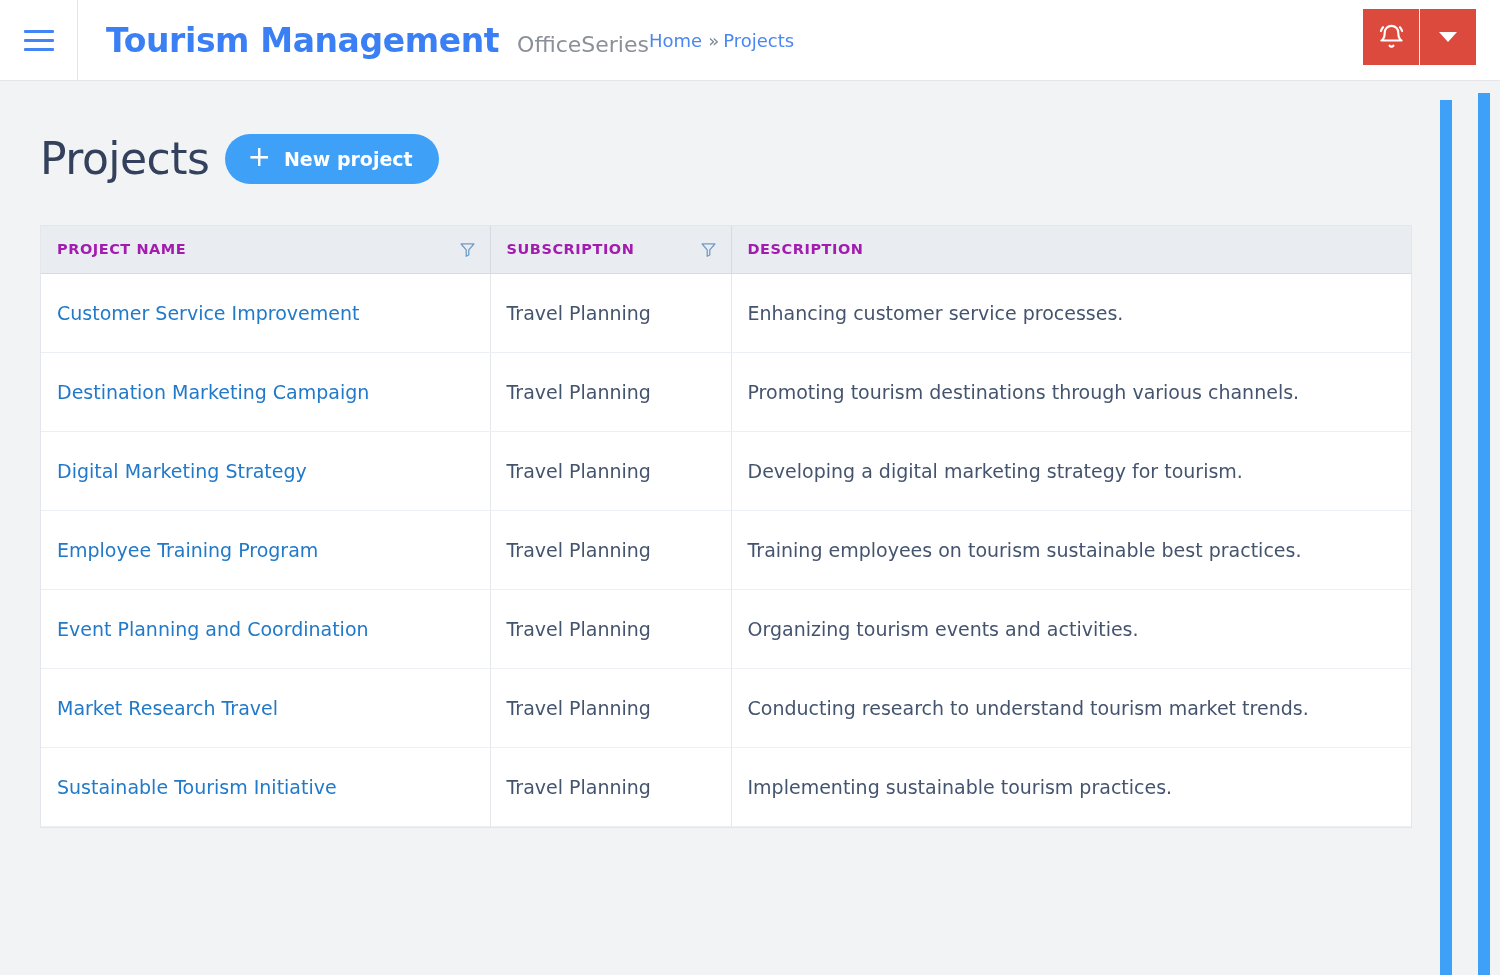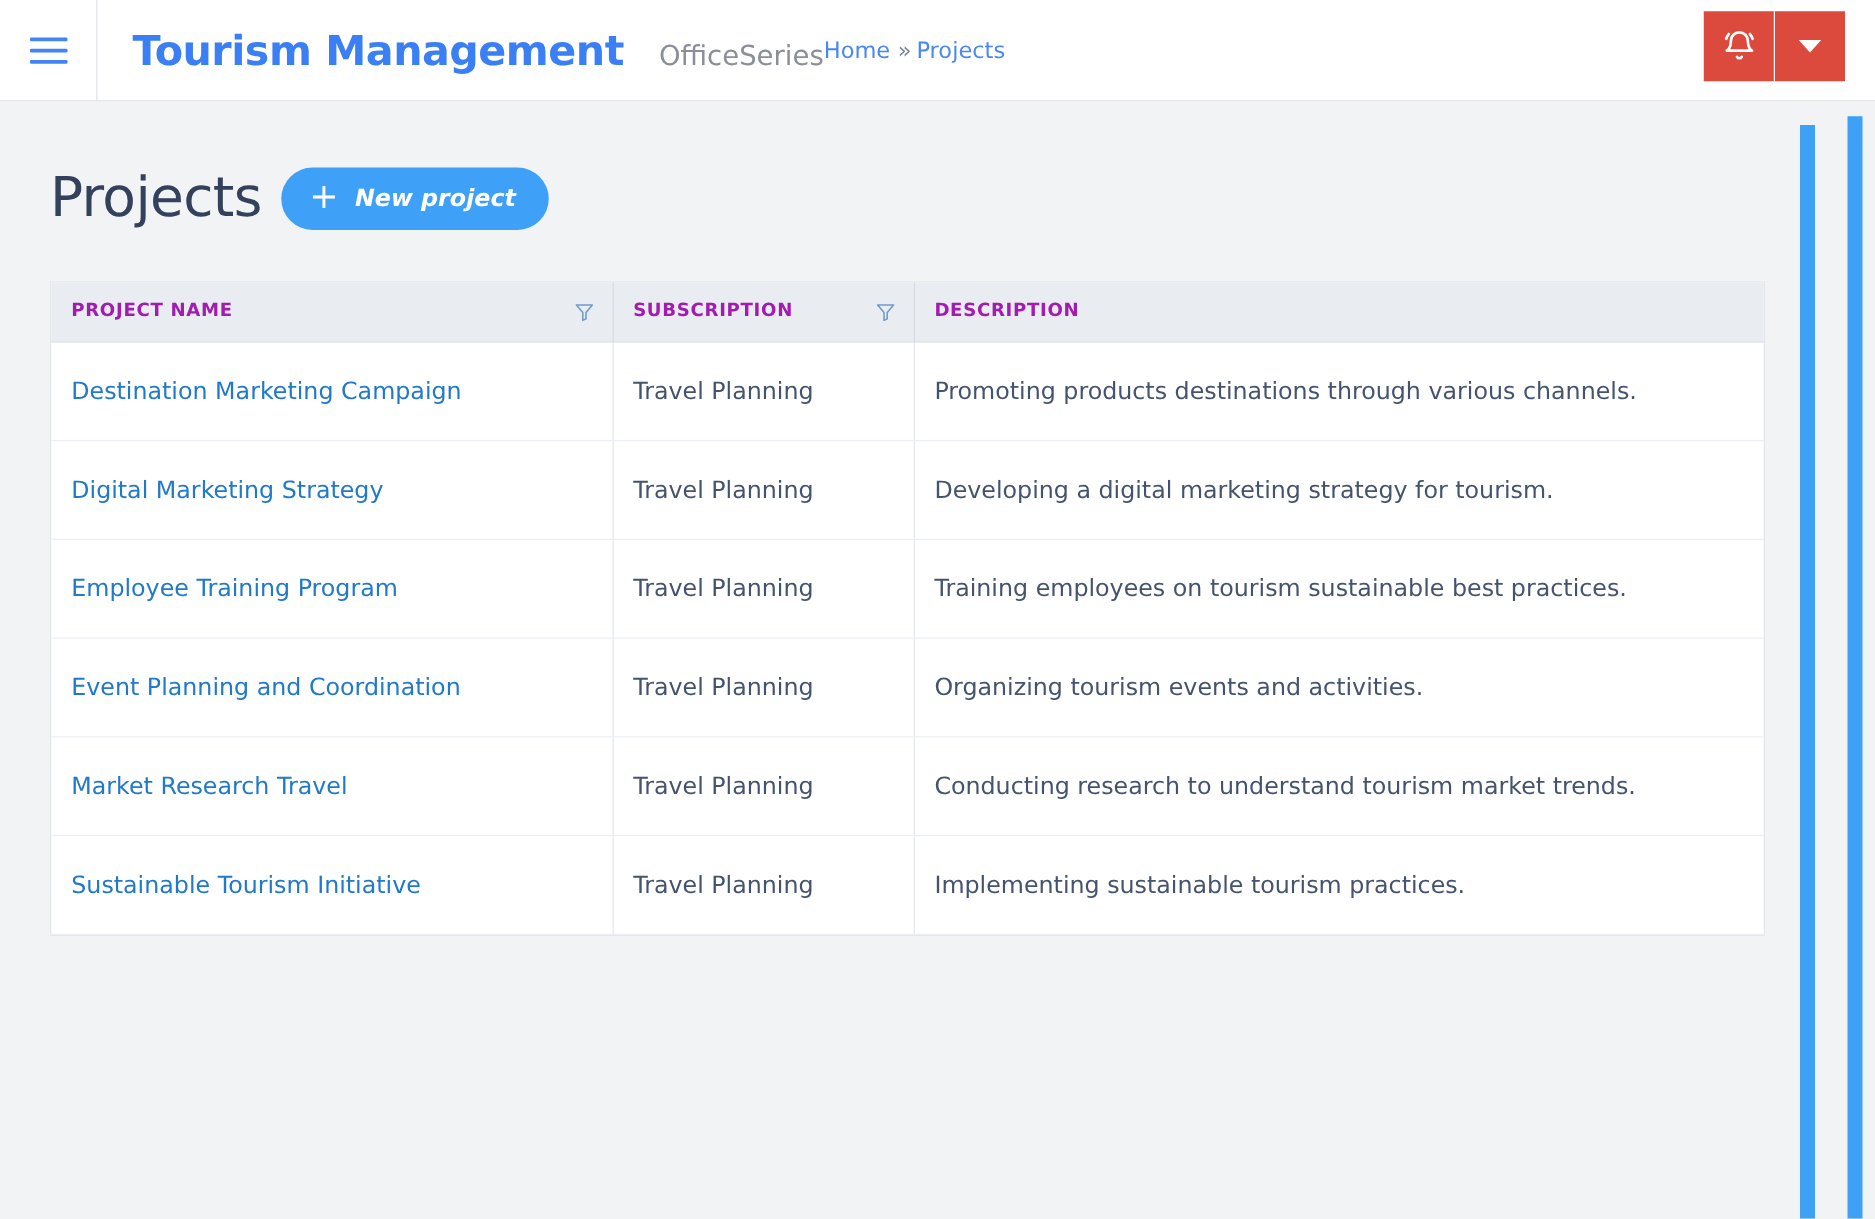--- a/index.html
+++ b/index.html
@@ -53,21 +53,21 @@
   .brand-title {
     font-size: 33px;
     font-weight: bold;
     color: #3b7ff5;
     letter-spacing: -0.4px;
     white-space: nowrap;
   }
   .brand-sub {
     font-size: 22px;
     color: #8a8f98;
-    margin-left: 28px;
+    margin-left: 18px;
     white-space: nowrap;
   }
 
   .breadcrumb {
     display: flex;
     align-items: baseline;
     font-size: 18px;
     white-space: nowrap;
   }
   .breadcrumb a {
@@ -142,21 +142,20 @@
   .new-btn .plus {
     font-size: 28px;
     font-weight: 500;
     line-height: 1;
     margin-top: -3px;
   }
   .new-btn .lbl {
     font-size: 19px;
     font-weight: bold;
     white-space: nowrap;
-    font-style: italic;
   }
 
   
   .table-wrap {
     margin: 41px 0 0 40px;
     width: 1372px;
     background: #fff;
     border: 1px solid #e3e6ea;
   }
   table.grid {
@@ -299,23 +298,28 @@
           </th>
           <th>
             <div class="th-inner">
               <span>DESCRIPTION</span>
             </div>
           </th>
         </tr>
       </thead>
       <tbody id="tbody">
           <tr>
+            <td class="c-name"><a>Customer Service Improvement</a></td>
+            <td class="c-sub">Travel Planning</td>
+            <td class="c-desc">Enhancing customer service processes.</td>
+          </tr>
+          <tr>
             <td class="c-name"><a>Destination Marketing Campaign</a></td>
             <td class="c-sub">Travel Planning</td>
-            <td class="c-desc">Promoting products destinations through various channels.</td>
+            <td class="c-desc">Promoting tourism destinations through various channels.</td>
           </tr>
           <tr>
             <td class="c-name"><a>Digital Marketing Strategy</a></td>
             <td class="c-sub">Travel Planning</td>
             <td class="c-desc">Developing a digital marketing strategy for tourism.</td>
           </tr>
           <tr>
             <td class="c-name"><a>Employee Training Program</a></td>
             <td class="c-sub">Travel Planning</td>
             <td class="c-desc">Training employees on tourism sustainable best practices.</td>

